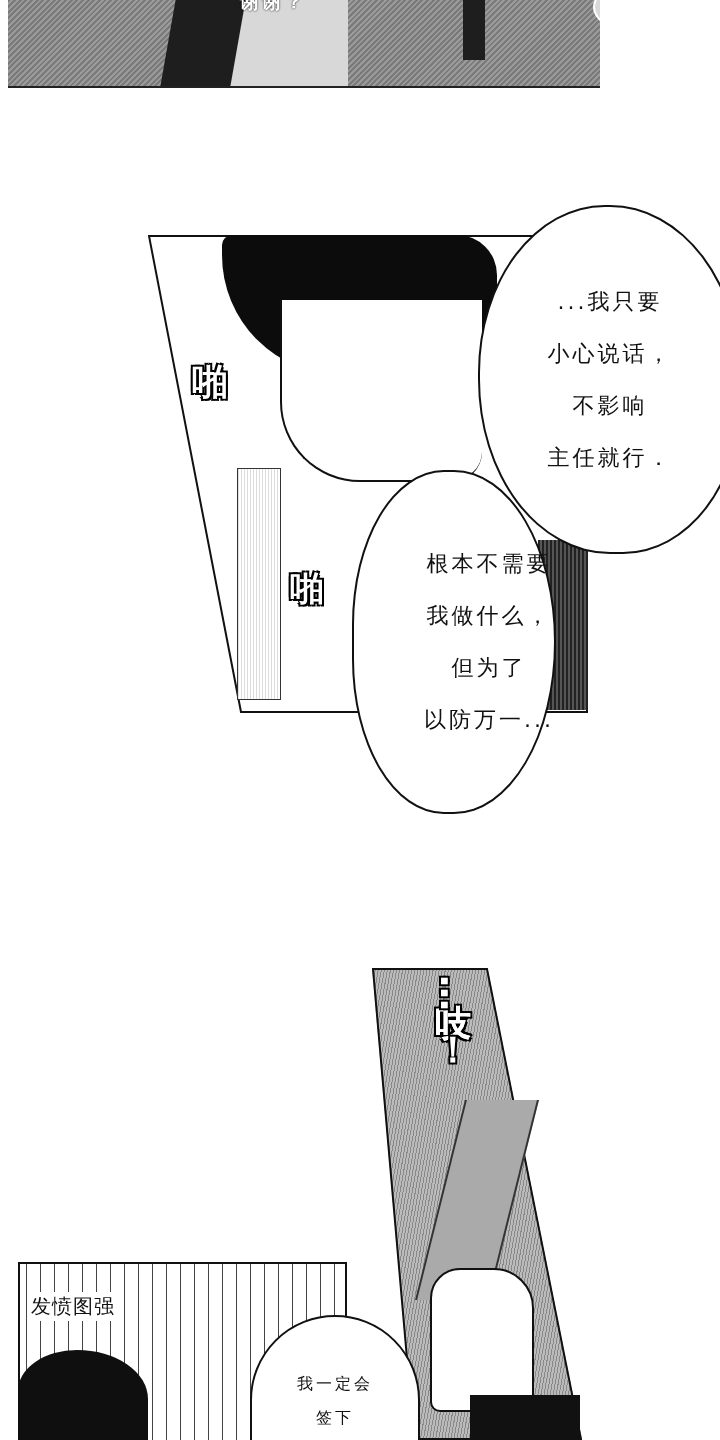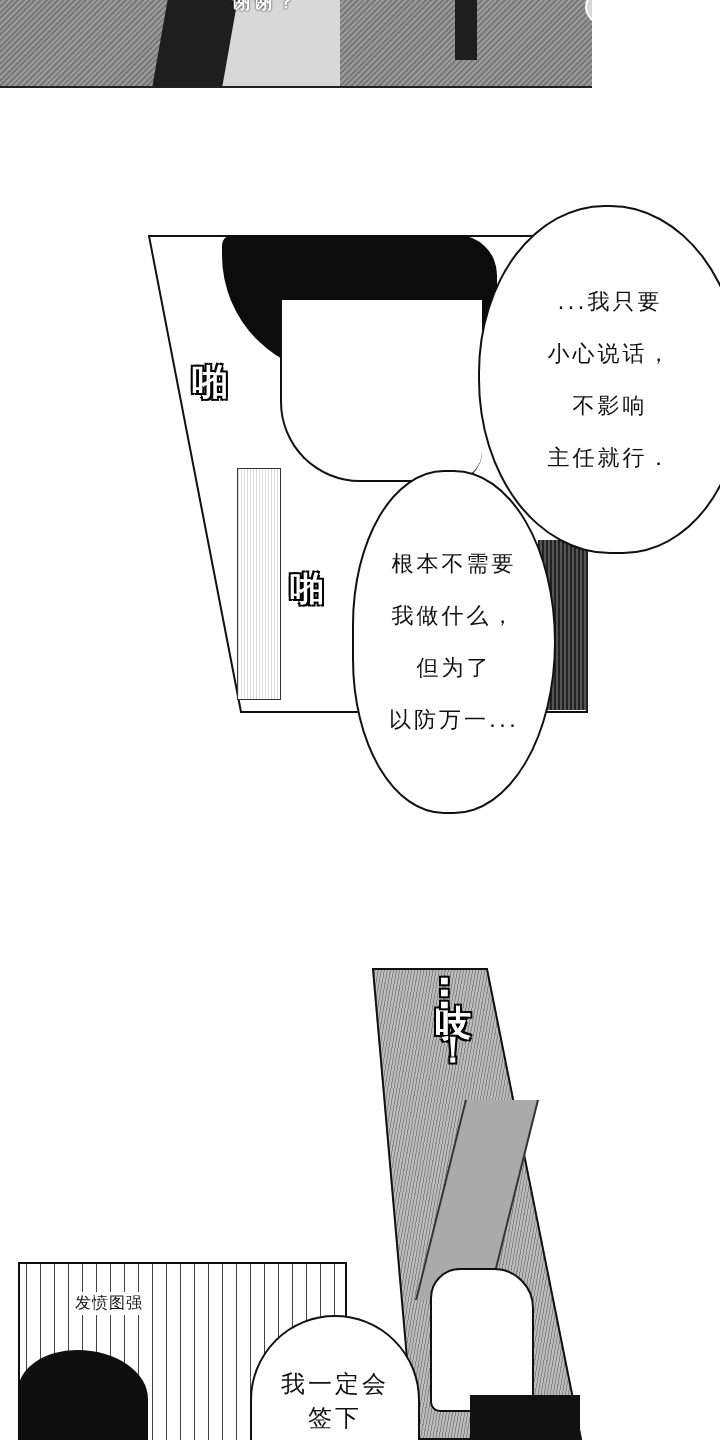--- a/index.html
+++ b/index.html
@@ -5,21 +5,21 @@
     html, body { margin: 0; padding: 0; }
     body {
       width: 720px; height: 1440px; overflow: hidden; position: relative;
       background: #ffffff;
       font-family: "DejaVu Sans", sans-serif;
     }
     .abs { position: absolute; }
 
     
     .panel-top {
-      left: 0; top: 0; width: 592px; height: 86px;
+      left: 8px; top: 0; width: 592px; height: 86px;
       background: repeating-linear-gradient(135deg, #7a7a7a 0 2px, #9a9a9a 2px 4px);
       border-bottom: 2px solid #222;
       overflow: hidden;
     }
     .panel-top .light { position:absolute; background:#d8d8d8; }
     .panel-top .dark { position:absolute; background:#1e1e1e; }
     .panel-top .fleck {
       position:absolute; color:#fff; font-weight:bold; font-size:20px;
       top:-12px; left:232px; letter-spacing:2px;
       text-shadow: 0 0 2px #000;
@@ -61,21 +61,21 @@
       position: absolute; background: #fff;
       border: 2px solid #111;
       display: flex; align-items: center; justify-content: center;
       text-align: center;
     }
     .bubble-text {
       font-size: 22px; line-height: 52px; color: #111;
       letter-spacing: 3px; white-space: pre-line;
     }
     .bubble-1 { left: 478px; top: 205px; width: 260px; height: 345px; border-radius: 48% 50% 45% 50%; }
-    .bubble-2 { left: 352px; top: 470px; width: 200px; height: 340px; border-radius: 45% 50% 50% 45%; }
+    .bubble-2 { left: 352px; top: 470px; width: 200px; height: 340px; border-radius: 45% 50% 50% 45%; justify-content: flex-end; }
 
     
     .sfx {
       position: absolute; font-weight: bold; color: #fff;
       -webkit-text-stroke: 2px #000;
       paint-order: stroke fill;
       text-shadow: 0 0 0 #000, 2px 2px 0 #000, -2px -2px 0 #000, 2px -2px 0 #000, -2px 2px 0 #000;
     }
     .sfx-pa1 { left: 192px; top: 358px; font-size: 36px; }
     .sfx-pa2 { left: 290px; top: 566px; font-size: 34px; }
@@ -112,29 +112,29 @@
       border: 2px solid #111; border-bottom: none;
       background: repeating-linear-gradient(90deg, #fff 0 6px, #444 6px 7px, #fff 7px 14px);
       overflow: hidden;
     }
     .office-hair {
       left: 18px; top: 1350px; width: 130px; height: 90px;
       background: #0f0f0f; border-radius: 50% 60% 0 0;
     }
     .caption {
       position:absolute; left: 28px; top: 1292px;
-      background: #fff; font-size: 16px; padding: 1px 3px;
-      letter-spacing: 1px; color:#111;margin-left:44px;
+      background: #fff; font-size: 20px; padding: 1px 3px;
+      letter-spacing: 1px; color:#111;
     }
     .bubble-3 {
       left: 250px; top: 1315px; width: 170px; height: 170px;
       border-radius: 50% 50% 0 0;
       align-items: flex-start; padding-top: 50px; box-sizing: border-box;
     }
-    .bubble-3 .bubble-text { font-size: 24px; line-height: 34px; }
+    .bubble-3 .bubble-text { font-size: 16px; line-height: 34px; }
   </style>
 </head>
 <body>
 
 <div class="abs panel-top">
   <div class="light" style="left:180px;top:0;width:160px;height:86px;"></div>
   <div class="dark" style="left:160px;top:0;width:70px;height:86px;transform:skewX(-10deg);"></div>
   <div class="dark" style="left:455px;top:0;width:22px;height:60px;"></div>
   <div class="light" style="left:585px;top:-20px;width:90px;height:50px;border-radius:50%;border:2px solid #fff;"></div>
   <div class="light" style="left:680px;top:0;width:40px;height:86px;background:#f2f2f2;"></div>

